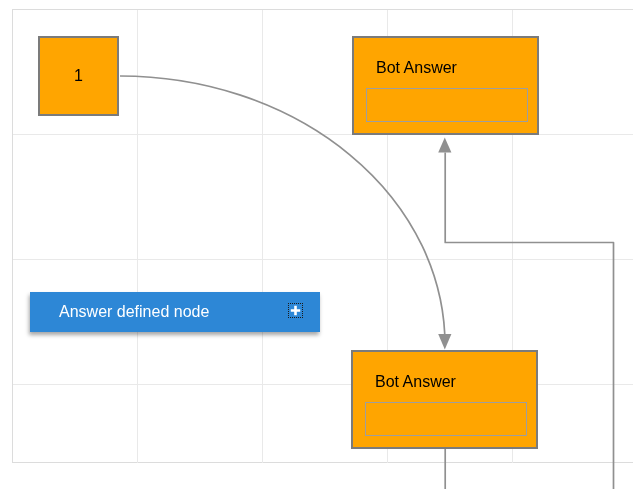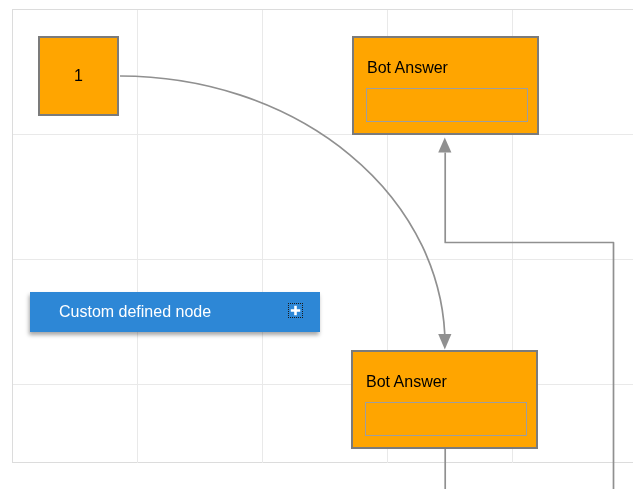--- a/index.html
+++ b/index.html
@@ -10,21 +10,21 @@
   .canvas-outline{stroke:var(--canvas-border,#dcdcdc);stroke-width:1;fill:none;shape-rendering:crispEdges;}
   .connector{stroke:var(--connector,#909090);stroke-width:1.7;fill:none;stroke-linejoin:round;}
   .arrowhead{fill:var(--connector,#909090);stroke:none;}
   .node{position:absolute;box-sizing:border-box;}
   .orange-node{background:var(--node-fill,#ffa500);border:2px solid var(--node-border,#7b7b7b);}
   #node-1{left:38px;top:36px;width:81px;height:80px;display:flex;align-items:center;justify-content:center;
           font-size:16px;color:#000;}
   .bot-answer{width:187px;height:99px;}
   #bot-answer-top{left:352px;top:36px;}
   #bot-answer-bottom{left:351px;top:350px;}
-  .bot-answer .title{position:absolute;left:13px;top:20px;font-size:16px;line-height:20px;color:#000;white-space:nowrap;}
+  .bot-answer .title{position:absolute;left:22px;top:20px;font-size:16px;line-height:20px;color:#000;white-space:nowrap;}
   .bot-answer .textbox{position:absolute;left:12px;top:50px;width:162px;height:34px;
           border:1px solid var(--inner-border,#9e9e9e);box-sizing:border-box;}
   #custom-node{left:30px;top:292px;width:290px;height:40px;background:var(--accent-blue,#2d87d6);
           box-shadow:-1px 3px 4px rgba(0,0,0,0.35);}
   #custom-node .label{position:absolute;left:29px;top:0;height:40px;line-height:40px;
           font-size:16px;color:var(--custom-node-text,#ffffff);white-space:nowrap;}
   .plusbox{position:absolute;left:258px;top:11px;width:15px;height:15px;box-sizing:border-box;
           border:1px dotted #1b1b1b;display:flex;align-items:center;justify-content:center;cursor:pointer;}
   .plusbox svg{display:block;}
 </style>
@@ -57,21 +57,21 @@
     <span class="title">Bot Answer</span>
     <div class="textbox"></div>
   </div>
 
   <div class="node orange-node bot-answer" id="bot-answer-bottom">
     <span class="title">Bot Answer</span>
     <div class="textbox"></div>
   </div>
 
   <div class="node" id="custom-node">
-    <span class="label">Custom defined node</span>
+    <span class="label">Answer defined node</span>
     <span class="plusbox">
       <svg width="13" height="13" viewBox="0 0 16 16">
         <path d="M8,2.2 V13.8 M2.2,8 H13.8" stroke="#ffffff" stroke-width="3.2" fill="none"></path>
       </svg>
     </span>
   </div>
 
 </div>
 
 </body></html>

